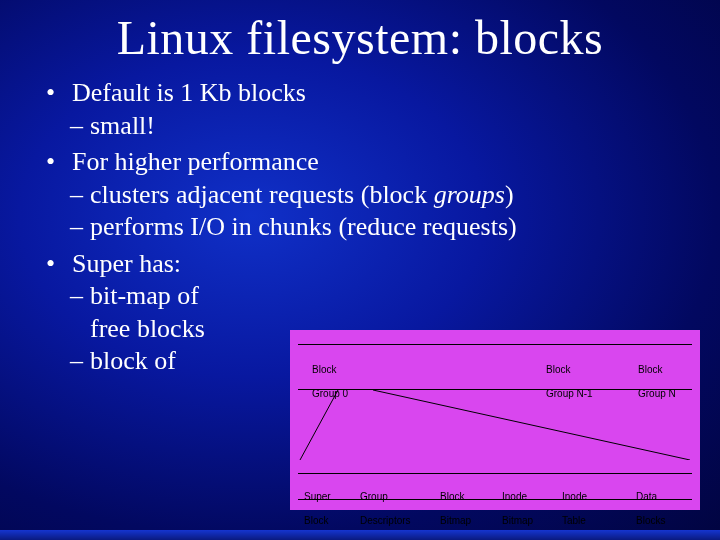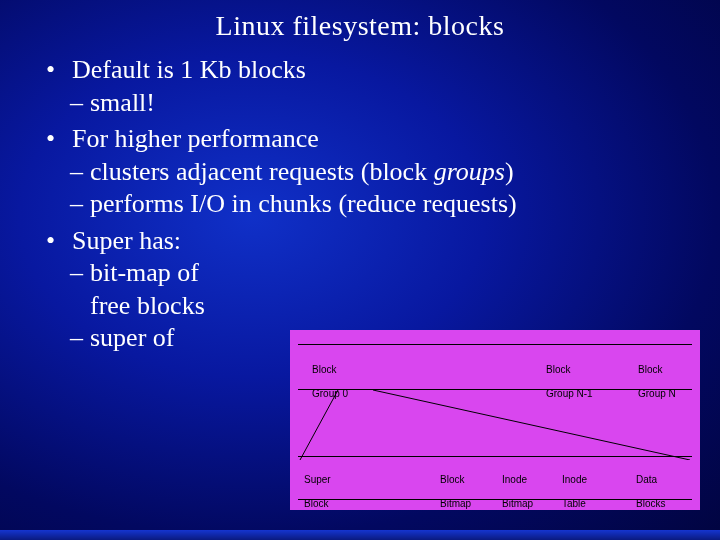--- a/index.html
+++ b/index.html
@@ -10,21 +10,21 @@
     color: #ffffff;
     position: relative;
   }
   .slide {
     width: 720px;
     height: 540px;
     padding: 10px 30px 0 30px;
     position: relative;
   }
   .title {
-    font-size: 28px;
+    font-size: 48px;
     font-weight: normal;
     text-align: center;
     margin-bottom: 12px;
     letter-spacing: 0.5px;
   }
   .bullets {
     list-style: none;
     padding-left: 12px;
   }
   .bullets > li {
@@ -104,21 +104,21 @@
   .diag-lines {
     position: absolute;
     left: 8px; right: 8px; top: 60px; height: 70px;
   }
   .diag-lines svg { width: 100%; height: 100%; }
   .diag-bot {
     position: absolute;
     left: 8px;
     right: 8px;
     bottom: 10px;
-    height: 44px;
+    height: 27px;
   }
   .diag-bot .hline-top {
     position: absolute; top: 0; left: 0; right: 0; border-top: 1px solid #000;
   }
   .diag-bot .hline-bot {
     position: absolute; bottom: 0; left: 0; right: 0; border-top: 1px solid #000;
   }
   .botcell {
     position: absolute;
     top: 6px;
@@ -162,21 +162,21 @@
         </li>
         <li class="dash">performs I/O in chunks (reduce requests)</li>
       </ul>
     </li>
 
     <li>
       <span>Super has:</span>
       <ul class="sub sub-column">
         <li class="dash">bit-map of</li>
         <li class="nodash">free blocks</li>
-        <li class="dash">super of</li>
+        <li class="dash">block of</li>
       </ul>
     </li>
   </ul>
 
   <div class="diagram">
     <div class="diag-top">
       <div class="hline-top"></div>
       <div class="hline-bot"></div>
       <div class="topcell a">
         <span>Block</span><br>
@@ -199,20 +199,24 @@
       </svg>
     </div>
 
     <div class="diag-bot">
       <div class="hline-top"></div>
       <div class="hline-bot"></div>
       <div class="botcell c0">
         <span>Super</span><br>
         <span>Block</span>
       </div>
+      <div class="botcell c1">
+        <span>Group</span><br>
+        <span>Descriptors</span>
+      </div>
       <div class="botcell c2">
         <span>Block</span><br>
         <span>Bitmap</span>
       </div>
       <div class="botcell c3">
         <span>Inode</span><br>
         <span>Bitmap</span>
       </div>
       <div class="botcell c4">
         <span>Inode</span><br>

